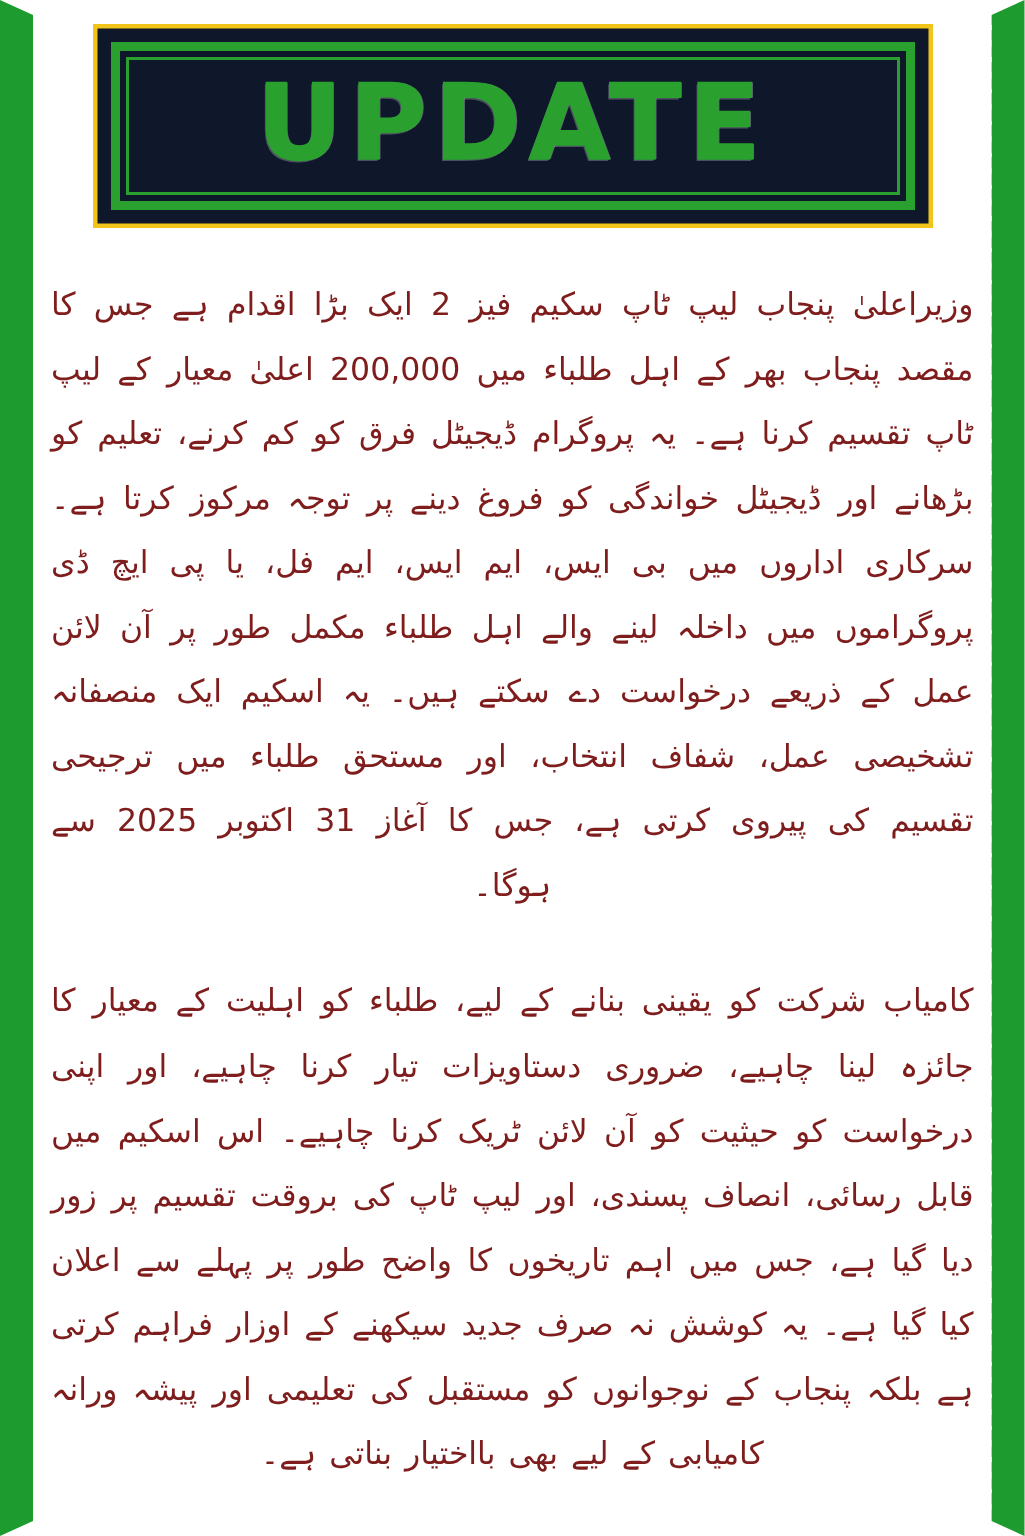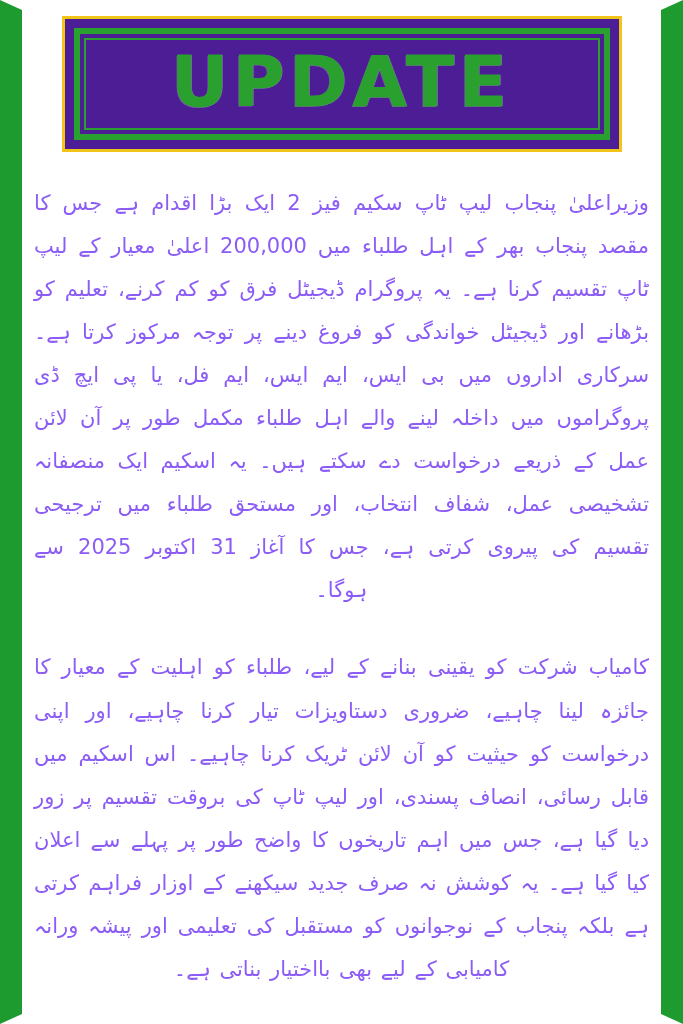--- a/index.html
+++ b/index.html
@@ -66,21 +66,21 @@
     bottom: 8px;
     overflow: hidden;
   }
 
   
   .stamp-wrap {
     margin: 8px auto 0 auto;
     width: 560px;
     padding: 9px;
     box-sizing: border-box;
-    background: #4c1d95;
+    background: #0f172a;
     border: 3px solid #f0c419;
   }
   .stamp-inner {
     border: 6px solid #2aa12f;
     padding: 7px 4px 9px 4px;
     position: relative;
   }
   .stamp-inner::before {
     content: "";
     position: absolute;
@@ -105,21 +105,21 @@
   }
 
   
   .body-text {
     direction: rtl;
     text-align: justify;
     text-align-last: center;
     font-family: "DejaVu Sans", sans-serif;
     font-size: 21px;
     line-height: 2.05;
-    color: #8b5cf6;
+    color: #7f1d1d;
     margin: 30px 6px 0 6px;
     word-spacing: 2px;
   }
   .body-text.p2 {
     margin-top: 34px;
   }
 </style>
 </head>
 <body>
 

